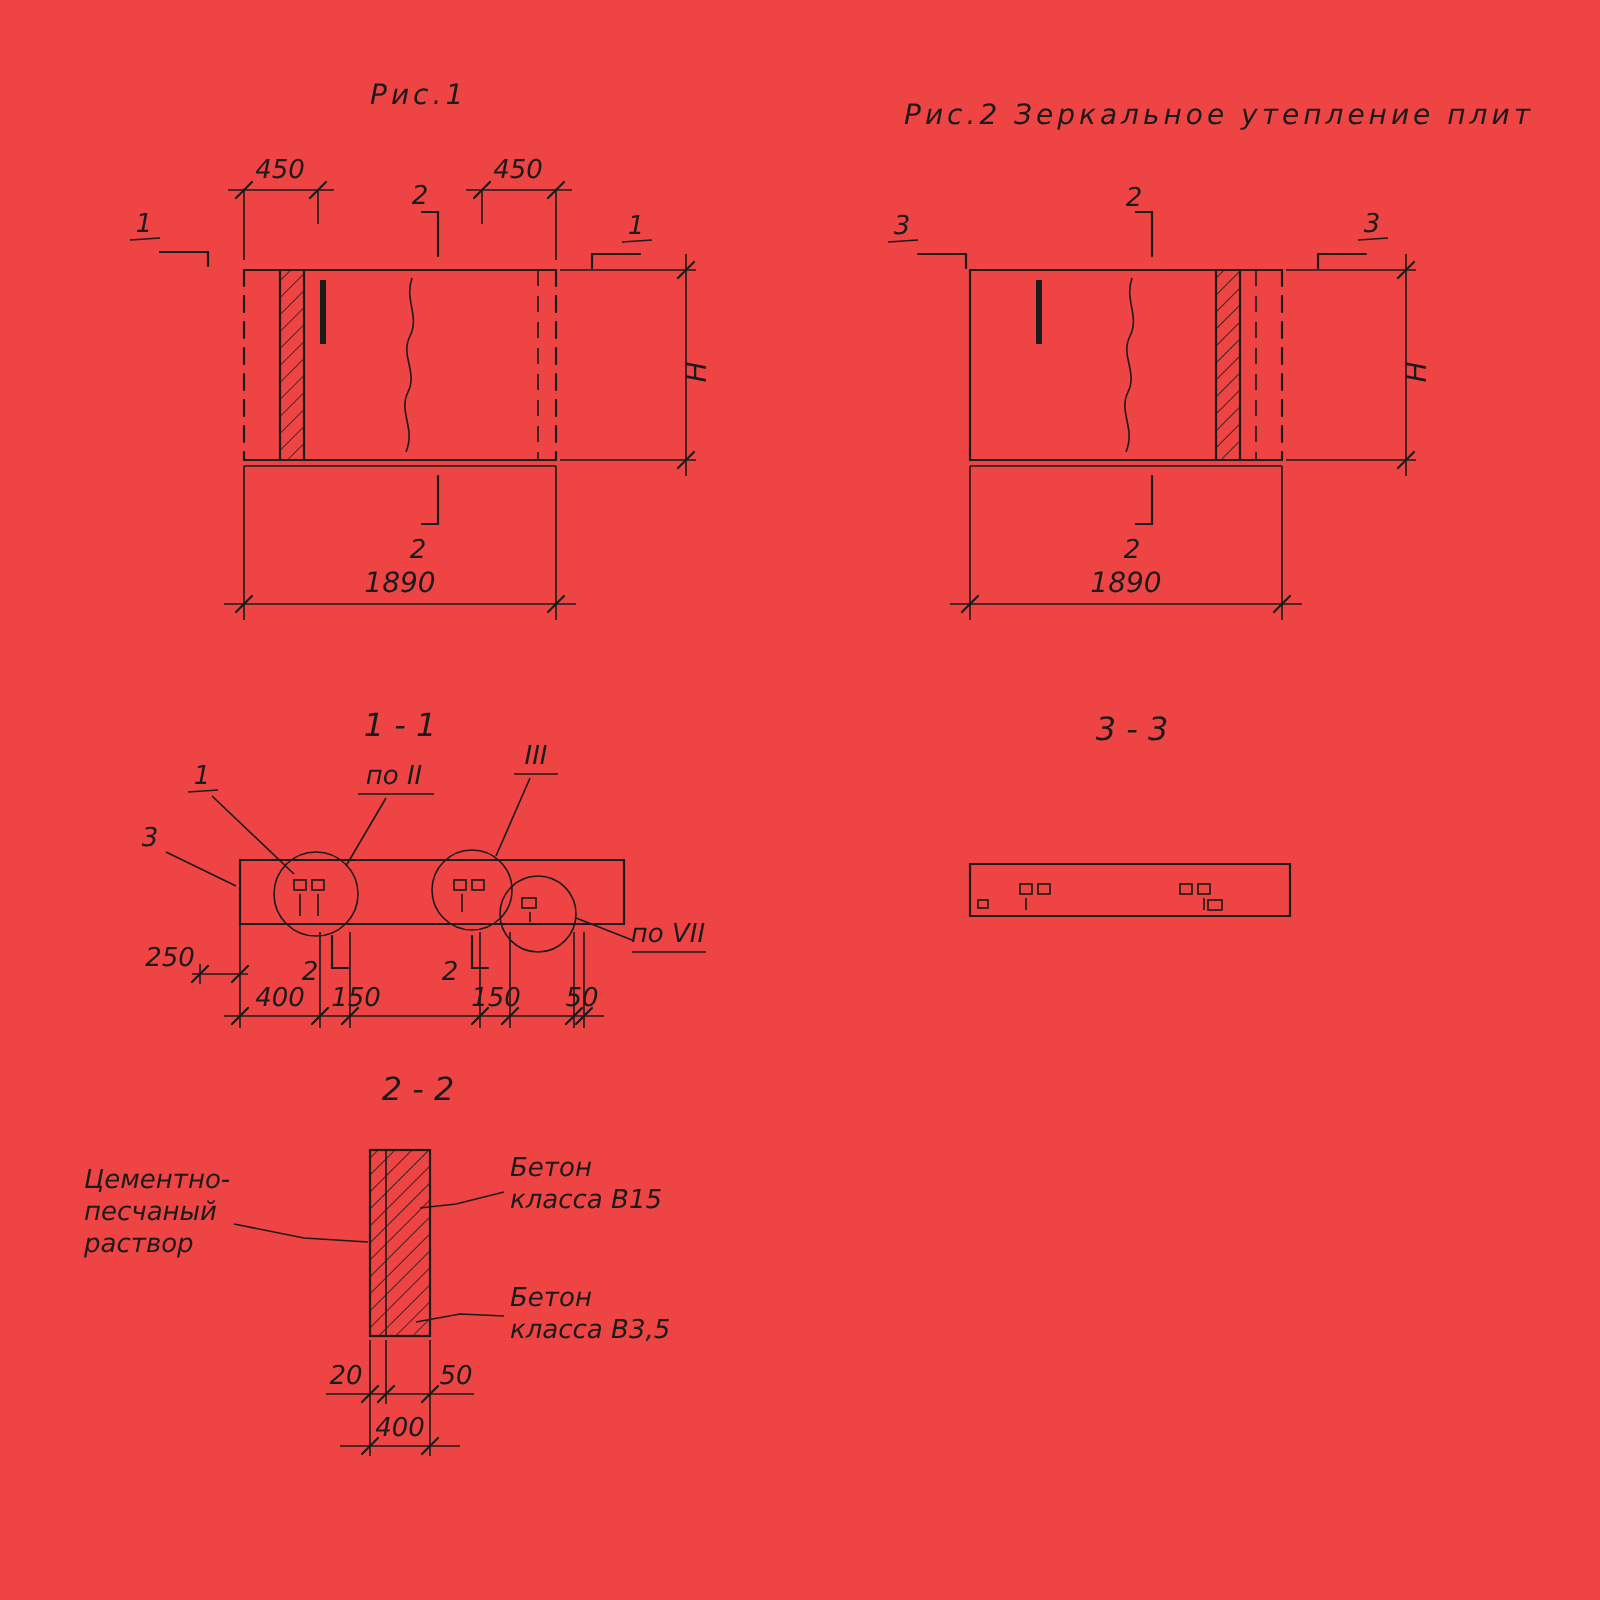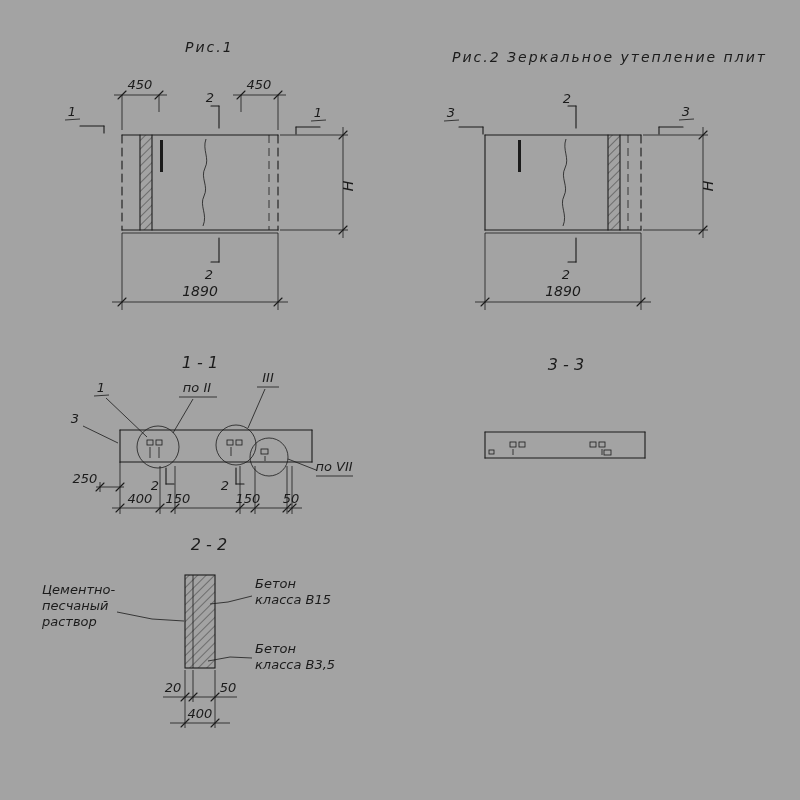--- a/index.html
+++ b/index.html
@@ -1,16 +1,16 @@
 <!DOCTYPE html>
 <html><head>
 <meta charset="utf-8">
 <style>
   html,body{margin:0;padding:0;background:#ffffff;}
-  .page{position:relative;width:800px;height:800px;background:#a3a3a3;overflow:hidden;}
+  .page{position:relative;width:800px;height:800px;background:#ef4444;overflow:hidden;}
   svg text{font-family:"DejaVu Sans", sans-serif;font-style:italic;fill:#1b1b1b;font-size:13px;}
   svg .big{font-size:16px;}
   svg .mid{font-size:14px;}
   svg .ttl{font-size:14px;letter-spacing:2px;}
   .s{stroke:#1b1b1b;stroke-width:1.1;fill:none;stroke-linecap:round;}
   .thin{stroke:#1b1b1b;stroke-width:0.8;fill:none;}
   .dash{stroke-dasharray:8 5;}
   .fill{fill:#1b1b1b;stroke:none;}
 </style>
 </head>

